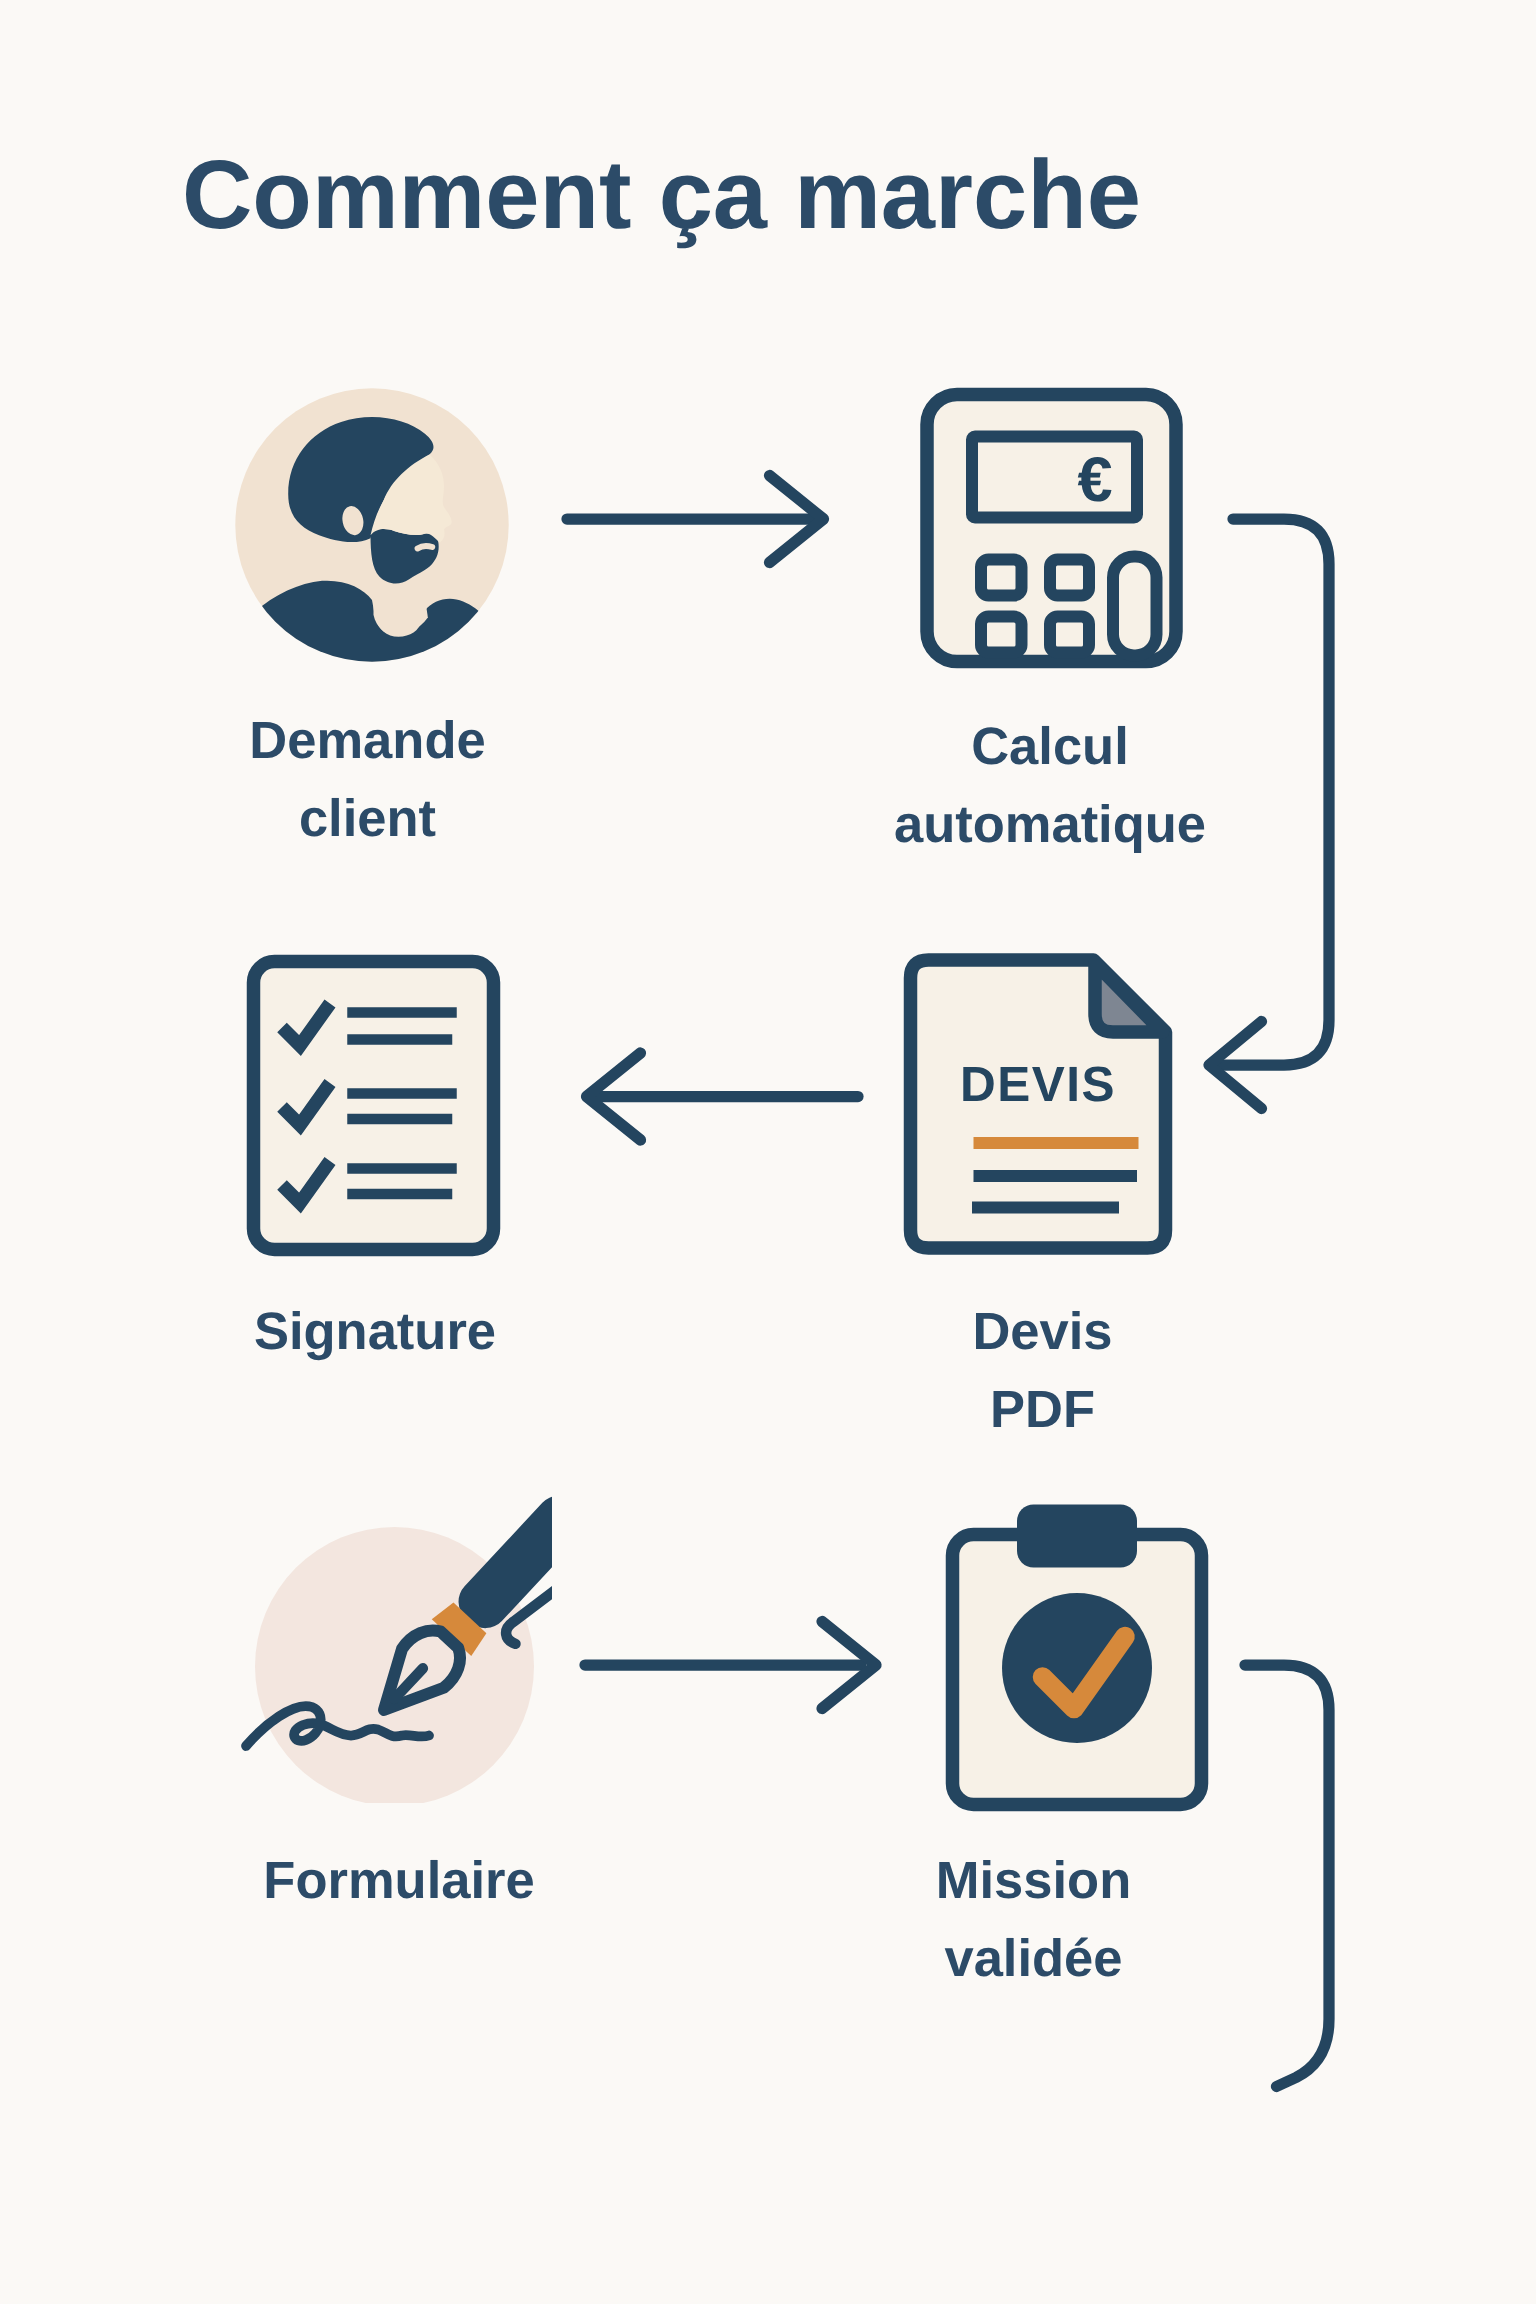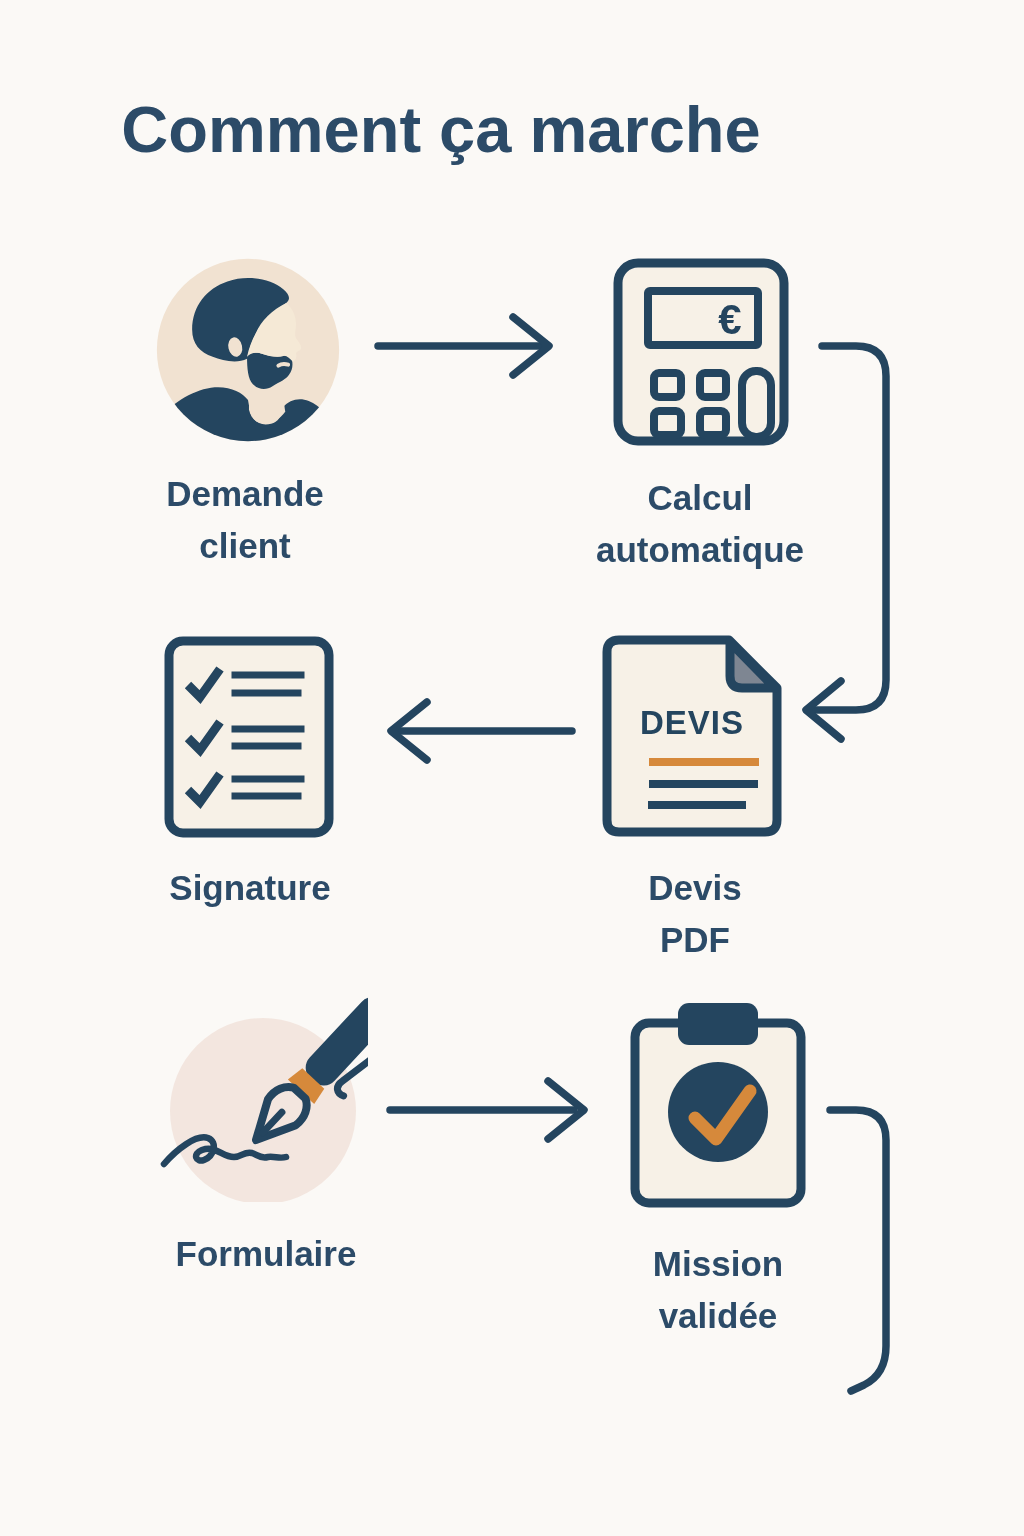--- a/index.html
+++ b/index.html
@@ -28,21 +28,21 @@
     font-weight:600;
     line-height:1.48;
     color:#2c4b68;
     white-space:pre-line;
   }
   .lbl-demande{left:90px;top:468px;width:310px;}
   .lbl-calcul{left:540px;top:472px;width:320px;}
   .lbl-formulaire{left:95px;top:862px;width:310px;}
   .lbl-devis{left:540px;top:862px;width:310px;}
   .lbl-signature{left:111px;top:1228px;width:310px;}
-  .lbl-mission{left:563px;top:1228px;width:310px;margin-top:10px;}
+  .lbl-mission{left:534px;top:1228px;width:310px;}
   .ic-avatar{left:150px;top:252px;}
   .ic-calculator{left:612px;top:257px;}
   .ic-formulaire{left:163px;top:635px;}
   .ic-devis{left:601px;top:634px;}
   .ic-signature{left:156px;top:976px;}
   .ic-clipboard{left:628px;top:1000px;}
   .arrow-layer{position:absolute;left:0;top:0;pointer-events:none;}
 </style>
 </head>
 <body>

